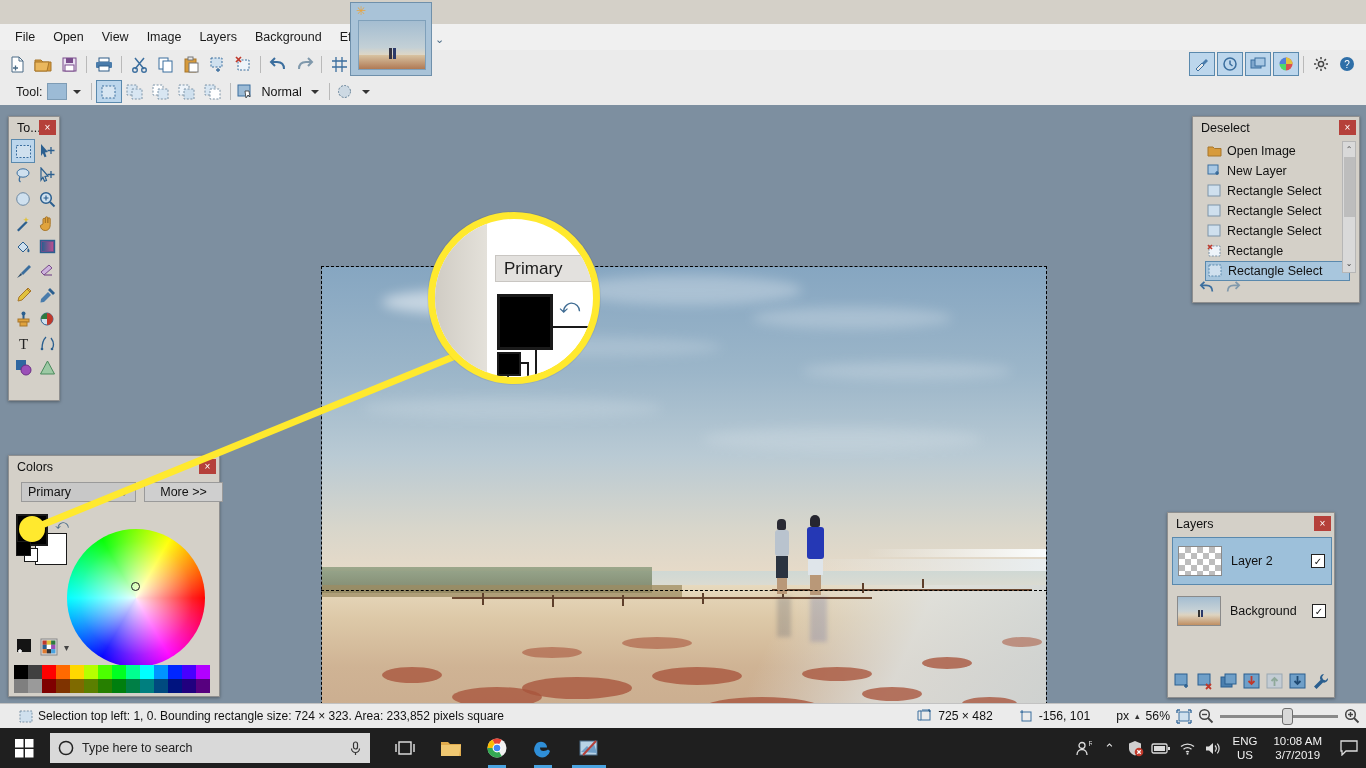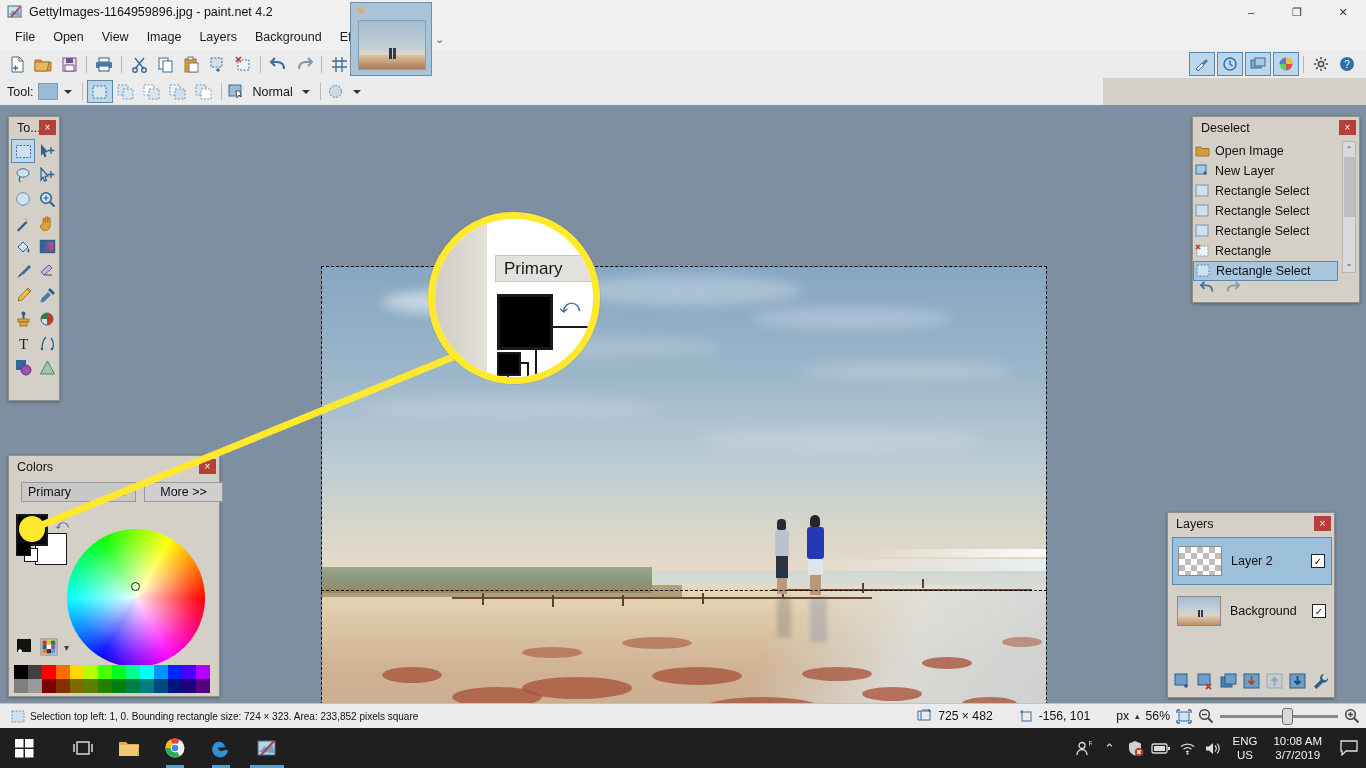--- a/index.html
+++ b/index.html
@@ -37,22 +37,22 @@
   
   .toolbar {
     position:absolute; left:0; top:50px; width:1366px; height:28px;
     background:#ebebeb; display:flex; align-items:center; padding-left:4px;
   }
   .tbtn { width:26px; height:24px; display:flex; align-items:center; justify-content:center; }
   .tsep { width:1px; height:17px; background:#b9b9b9; margin:0 4px; }
 
   
   .toolopts {
-    position:absolute; left:0; top:78px; width:1103px; height:27px;
-    background:#ebebeb; display:flex; align-items:center; padding-left:7px; gap:0px;
+    position:absolute; left:0; top:78px; width:1366px; height:27px;
+    background:#ebebeb; display:flex; align-items:center; padding-left:16px; gap:0px;
   }
   .toolopts .lbl { font-size:12.5px; margin-right:5px; color:#1a1a1a; }
   .swatchbtn { width:20px; height:17px; background:#9cbbd6; border:1px solid #7e9cb5; }
   .caret { width:0;height:0;border-left:4px solid transparent;border-right:4px solid transparent;
            border-top:4px solid #333; margin:0 6px; }
   .selmode { width:26px; height:23px; display:flex;align-items:center;justify-content:center; }
   .selmode.active { background:#bcd6ec; border:1px solid #5a89ad; }
   .normal-lbl { font-size:12.5px; margin:0 3px 0 4px; }
 
   
@@ -116,21 +116,21 @@
   .wheel-cursor { position:absolute; left:131px; top:582px; width:9px;height:9px;
      border:1.5px solid #222; border-radius:50%; }
   .pal-tools { position:absolute; left:16px; top:638px; display:flex; align-items:center; gap:6px; }
   .pal-btn { width:18px;height:18px; }
   .palette-strip { position:absolute; left:14px; top:665px; width:196px; height:28px; display:flex; flex-direction:column;}
   .pal-row { display:flex; height:14px; }
   .pal-sw { width:14px; height:14px; }
 
   
   #history-panel { left:1192px; top:116px; width:168px; height:187px; }
-  .hist-list { position:absolute; left:0; top:24px; width:145px; }
+  .hist-list { position:absolute; left:12px; top:24px; width:145px; }
   .hist-item { height:20px; display:flex; align-items:center; padding-left:2px; font-size:12.5px; }
   .hist-item .hico { width:15px; height:14px; margin-right:5px; flex:0 0 auto; }
   .hist-item.current { background:#a8c6dd; border:1px solid #5a89ad; }
   .hist-scroll { position:absolute; right:3px; top:24px; width:14px; height:132px; background:#d9d9d9; border:1px solid #b6b6b6; }
   .hist-scroll .arw { height:14px; display:flex;align-items:center;justify-content:center;font-size:8px;color:#444; }
   .hist-thumbrail { position:absolute; right:4px; top:40px; width:11px; height:60px; background:#bdbdbd; }
   .hist-foot { position:absolute; left:6px; bottom:4px; display:flex; gap:8px; }
 
   
   #layers-panel { left:1167px; top:512px; width:168px; height:186px; }
@@ -139,21 +139,21 @@
   .layer-item.selected { background:#9dc0da; border:1px solid #5a89ad; }
   .layer-thumb { width:44px; height:30px; border:1px solid #8a8a8a; margin-right:9px; flex:0 0 auto; overflow:hidden; position:relative; }
   .layer-name { font-size:12.5px; flex:1; }
   .layer-check { width:14px;height:14px; border:1px solid #222; background:#fff;
      display:flex;align-items:center;justify-content:center; font-size:10px; color:#111; }
   .layer-foot { position:absolute; left:6px; bottom:4px; display:flex; gap:5px; }
 
   
   .statusbar { position:absolute; left:0; top:703px; width:1366px; height:25px;
      background:#ebebeb; display:flex; align-items:center; border-top:1px solid #c2c2c2; }
-  .status-left { display:flex; align-items:center; padding-left:11px; font-size:10px; }
+  .status-left { display:flex; align-items:flex-end; padding-left:19px; font-size:12px; }
   .status-right { position:absolute; right:6px; display:flex; align-items:center; gap:6px; font-size:12.2px; }
   .zoom-slider { width:118px; height:3px; background:#8a8a8a; position:relative; }
   .zoom-knob { position:absolute; left:62px; top:-7px; width:11px; height:17px;
      background:#d8d8d8; border:1px solid #6e6e6e; border-radius:3px; }
 
   
   .taskbar { position:absolute; left:0; top:728px; width:1366px; height:40px; background:#1f1f1f; display:flex; align-items:center; }
   .startbtn { width:48px; height:40px; display:flex;align-items:center;justify-content:center; }
   .searchbox { width:320px; height:30px; background:#d9d9d9; display:flex; align-items:center;
      padding:0 8px; margin-left:2px; font-size:12.5px; color:#222; }
@@ -208,35 +208,20 @@
      background:#fff; border:2px solid #1a1a1a; z-index:3; }
   .co-swap { position:absolute; left:124px; top:76px; font-size:20px; color:#3f6c93; z-index:4; }
   .co-blue { position:absolute; left:150px; top:120px; width:10px; height:56px;
      background:#2e86d6; border-radius:50%; transform:rotate(22deg); }
 </style>
 </head>
 <body>
 
 <div id="app">
 
-  <div class="titlebar">
-    <span class="app-icon">
-      <svg width="16" height="16" viewBox="0 0 16 16">
-        <rect x="1" y="2" width="13" height="11" fill="#cfe0ee" stroke="#4a6b86"></rect>
-        <path d="M2 11 L6 6 L9 9 L12 5 L13 12 Z" fill="#7ea6cc"></path>
-        <path d="M4 13 L13 3" stroke="#b5403a" stroke-width="1.6"></path>
-      </svg>
-    </span>
-    <span class="title-text">GettyImages-1164959896.jpg - paint.net 4.2</span>
-    <div class="win-buttons">
-      <div class="win-btn">–</div>
-      <div class="win-btn">❐</div>
-      <div class="win-btn close">✕</div>
-    </div>
-  </div>
 
   <div class="menubar">
     <div class="menu-item">File</div>
     <div class="menu-item">Open</div>
     <div class="menu-item">View</div>
     <div class="menu-item">Image</div>
     <div class="menu-item">Layers</div>
     <div class="menu-item">Background</div>
     <div class="menu-item">Effects</div>
   </div>
@@ -957,20 +942,32 @@
 
   <div class="taskbar">
     <div class="startbtn">
       <svg width="19" height="19" viewBox="0 0 19 19">
           <rect x="0" y="0" width="8.5" height="8.5" fill="#fff"></rect>
           <rect x="10" y="0" width="8.5" height="8.5" fill="#fff"></rect>
           <rect x="0" y="10" width="8.5" height="8.5" fill="#fff"></rect>
           <rect x="10" y="10" width="8.5" height="8.5" fill="#fff"></rect>
         </svg>
     </div>
+    <div class="searchbox">
+      <svg width="16" height="16" viewBox="0 0 16 16" style="margin-right:8px;flex:0 0 auto;">
+          <circle cx="8" cy="8" r="6.6" fill="none" stroke="#222" stroke-width="1.5"></circle>
+        </svg>
+      <span style="flex:1;">Type here to search</span>
+      <span style="display:flex;">
+        <svg width="13" height="15" viewBox="0 0 13 15">
+            <rect x="4.5" y="1" width="4" height="7" rx="2" fill="none" stroke="#333" stroke-width="1.2"></rect>
+            <path d="M2.5 7.5a4 4 0 008 0M6.5 11.5v2.5" stroke="#333" stroke-width="1.2" fill="none"></path>
+          </svg>
+      </span>
+    </div>
     <div class="tb-icons">
       <div class="tb-ico">
         <svg width="20" height="18" viewBox="0 0 20 18">
             <rect x="4" y="3" width="12" height="12" fill="none" stroke="#e4e4e4" stroke-width="1.4"></rect>
             <path d="M1 5v8M19 5v8" stroke="#e4e4e4" stroke-width="1.4"></path>
           </svg>
       </div>
       <div class="tb-ico">
         <svg width="22" height="19" viewBox="0 0 22 19">
             <path d="M1 3h7l2 2h11v12H1z" fill="#e0ab4d"></path>

